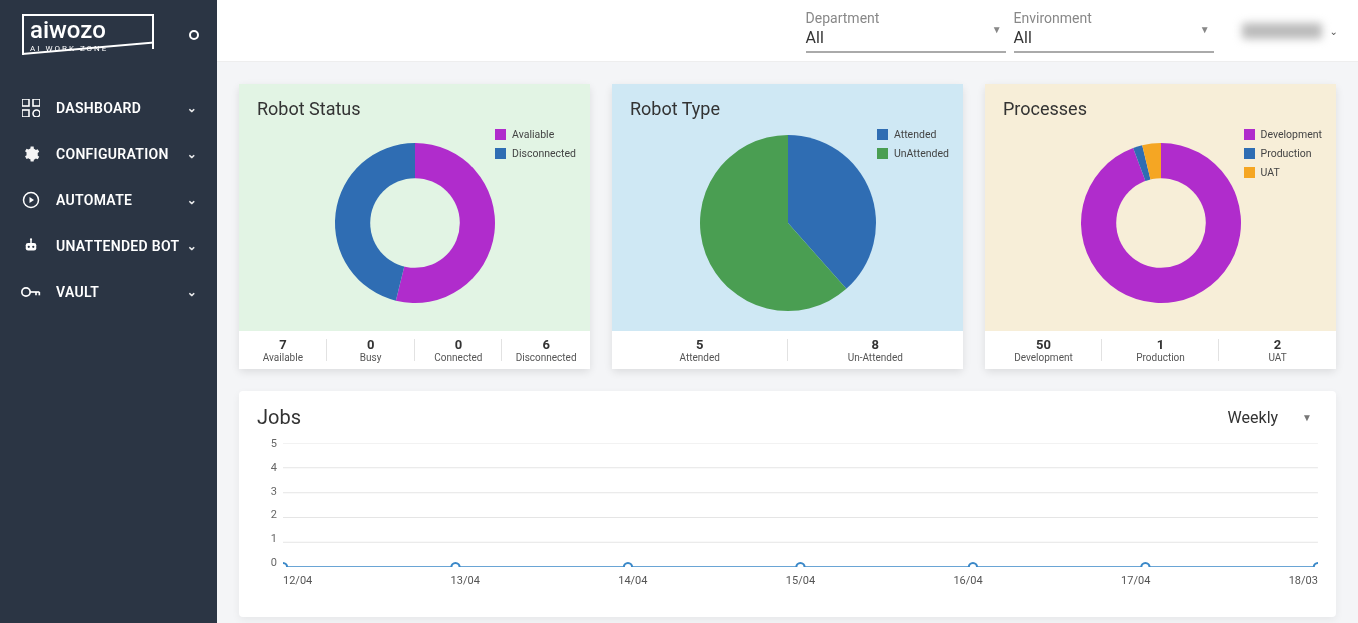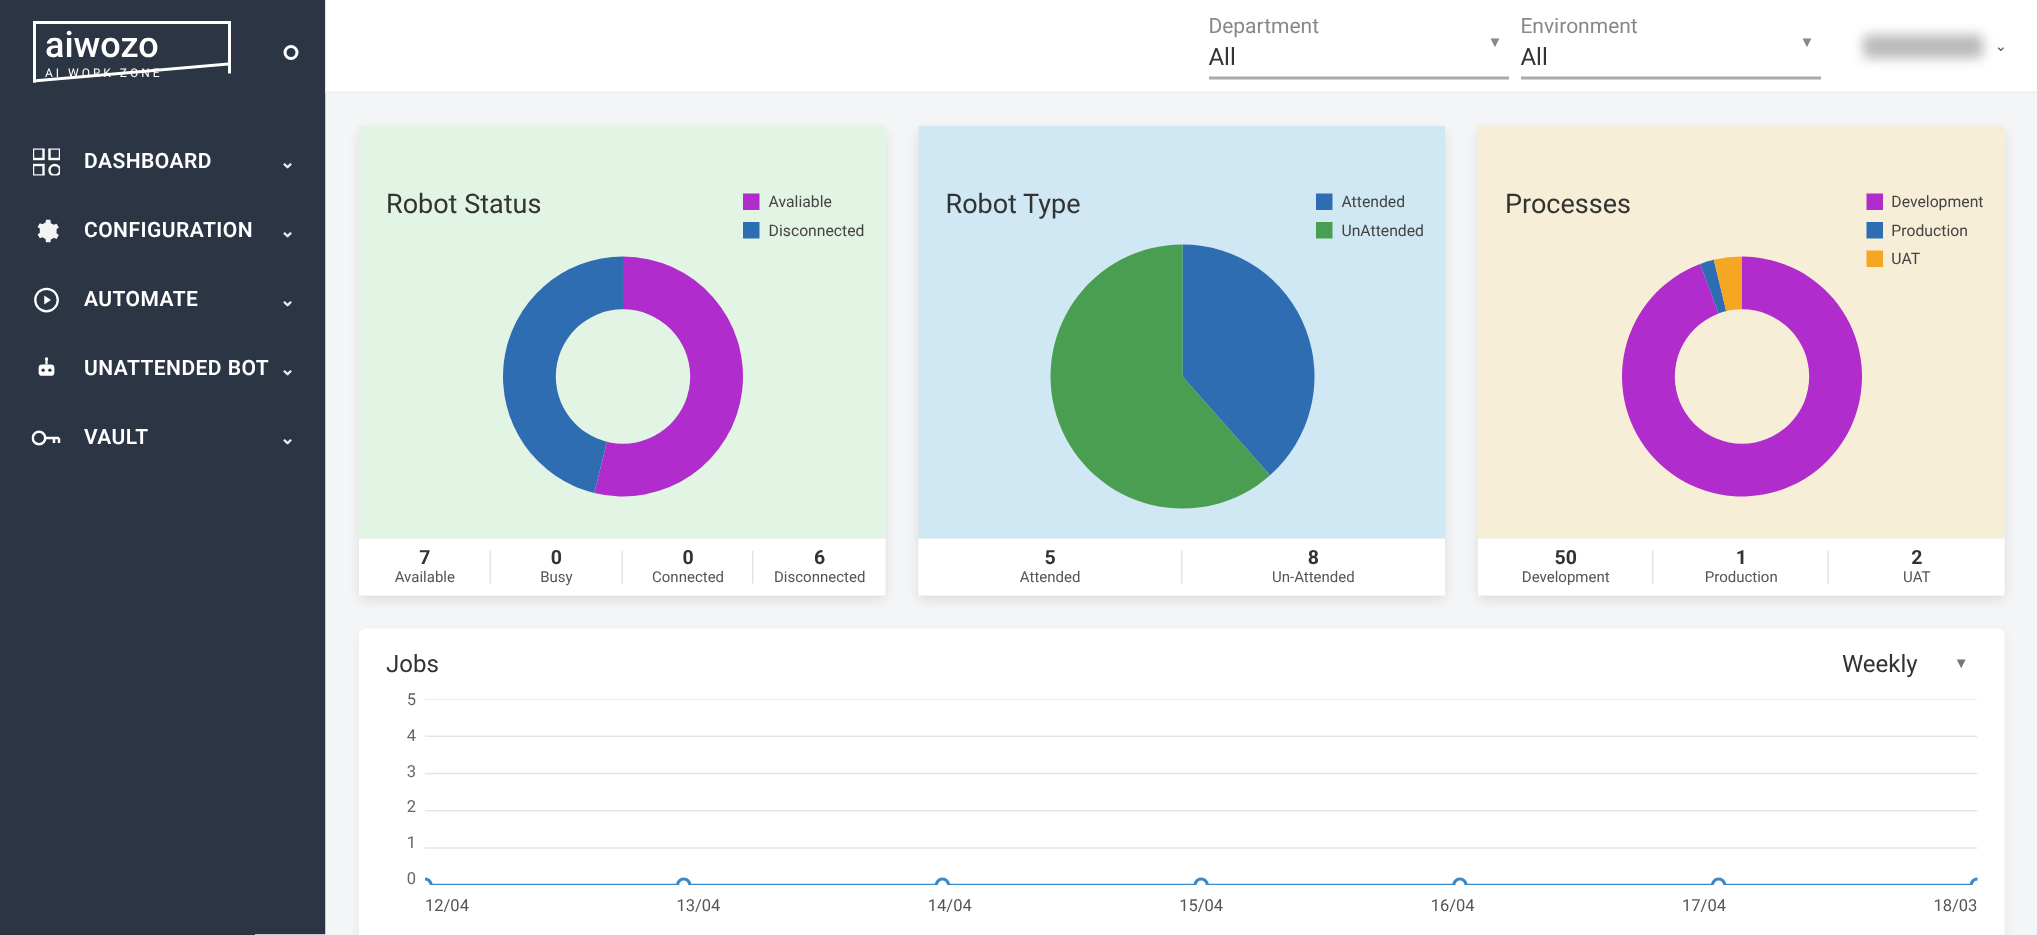--- a/index.html
+++ b/index.html
@@ -39,40 +39,40 @@
   .filter .caret { position: absolute; right: 4px; top: 50%; transform: translateY(-50%); color: #888; font-size: 10px; }
   .user-block { margin-left: 20px; display:flex; align-items:center; height: 40px; color:#666; font-size:14px; padding-top:10px; }
   .user-block .blur { filter: blur(4px); background:#bbb; width:80px; height:16px; border-radius:3px; }
   .user-block .u-caret { margin-left:8px; font-size:10px; color:#555; }
 
   
   .content { padding: 22px; background: #f4f5f7; flex: 1; overflow: auto; }
   .cards-row { display: flex; gap: 22px; }
   .card { flex: 1; border-radius: 4px; box-shadow: 0 3px 8px rgba(0,0,0,.10); display:flex; flex-direction:column; }
   .card-body { flex:1; padding: 14px 18px 8px 18px; position: relative; }
-  .card-title { font-size: 18px; color: #333; margin-bottom: 4px; margin-top: 28px; }
+  .card-title { font-size: 18px; color: #333; margin-bottom: 4px; }
   .chart-wrap { display:flex; align-items:center; justify-content:center; height: 200px; position: relative; }
   .legend { position:absolute; right:14px; top:44px; font-size:10.5px; color:#444; }
   .legend-item { display:flex; align-items:center; margin-bottom:6px; white-space:nowrap; }
   .legend-swatch { width:11px; height:11px; margin-right:6px; }
 
   .card-green .card-body { background: #e2f4e4; }
   .card-blue .card-body  { background: #cfe8f4; }
   .card-beige .card-body { background: #f7eed8; }
 
   .card-footer { display:flex; background:#fff; text-align:center; padding: 4px 0; }
   .metric { flex:1; padding: 2px 0; position:relative; }
   .metric:not(:last-child)::after { content:""; position:absolute; right:0; top:4px; bottom:4px; width:1px; background:#e2e2e2; }
   .metric-val { font-size:13px; font-weight:700; color:#333; }
   .metric-lbl { font-size:10px; color:#555; }
 
   
   .jobs-panel { margin-top: 22px; background:#fff; border-radius:4px; box-shadow: 0 3px 8px rgba(0,0,0,.06); padding: 14px 18px 30px 18px; }
   .jobs-head { display:flex; justify-content:space-between; align-items:center; margin-bottom: 8px; }
-  .jobs-title { font-size:16px; color:#333; }
+  .jobs-title { font-size:20px; color:#333; }
   .jobs-select { font-size:16px; color:#333; display:flex; align-items:center; gap:24px; cursor:pointer; padding-right:6px; }
   .jobs-select .caret2 { font-size:10px; color:#777; }
   .jobs-chart { position: relative; height: 150px; margin-left: 22px; }
   .jobs-yaxis { position:absolute; left:-16px; top:0; bottom:18px; width:14px; display:flex; flex-direction:column; justify-content:space-between; text-align:right; font-size:11px; color:#666; }
   .jobs-plot { position:absolute; left:4px; right:0; top:6px; bottom:18px; }
   .jobs-line { stroke:#3a88c8; stroke-width:2; fill:none; }
   .jobs-point { fill:#fff; stroke:#3a88c8; stroke-width:2; }
   .jobs-xaxis { position:absolute; left:4px; right:0; bottom:0; display:flex; justify-content:space-between; font-size:11px; color:#555; }
 
   svg { display:block; }

